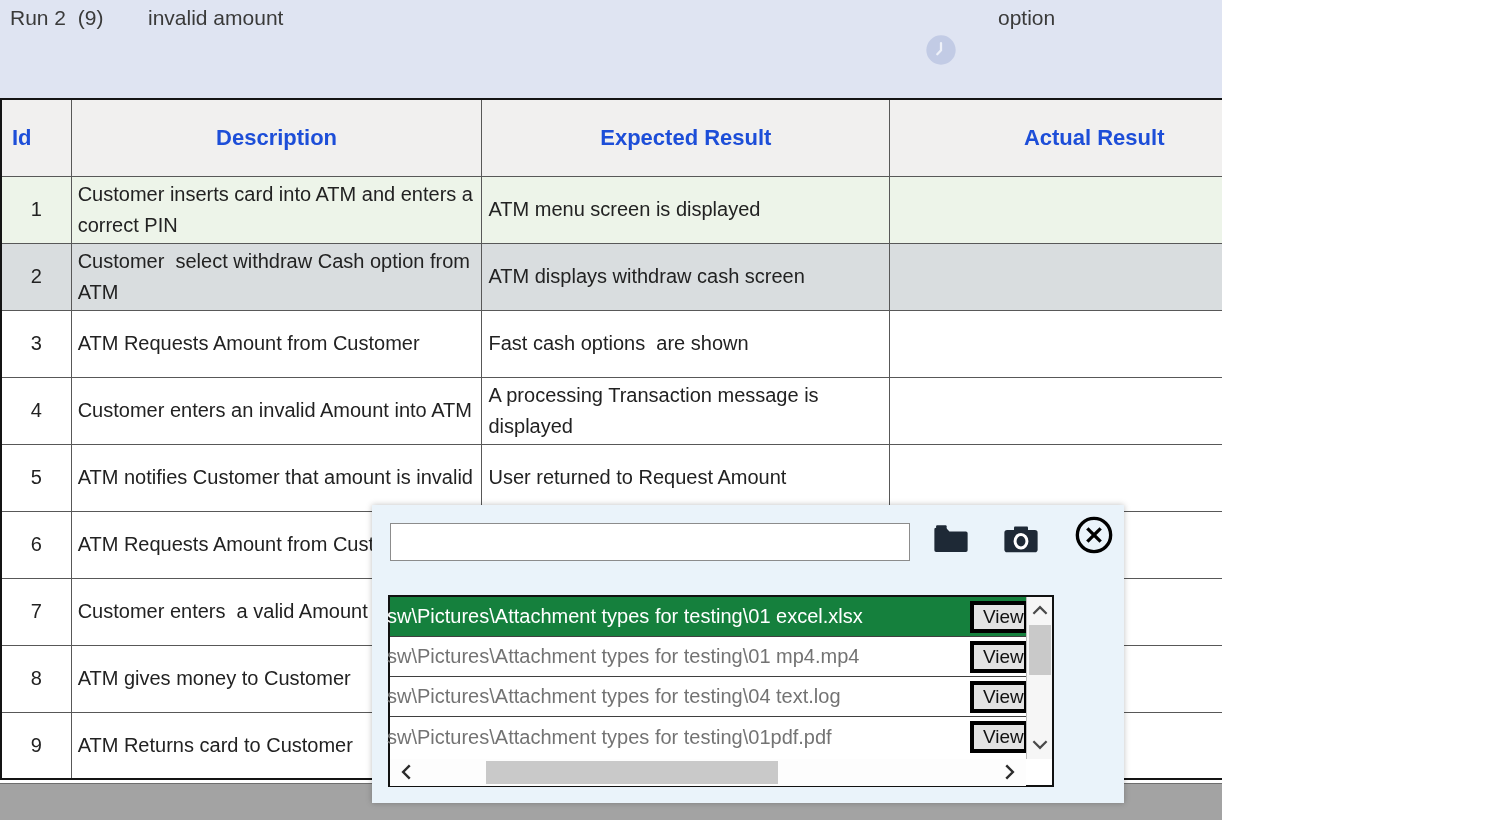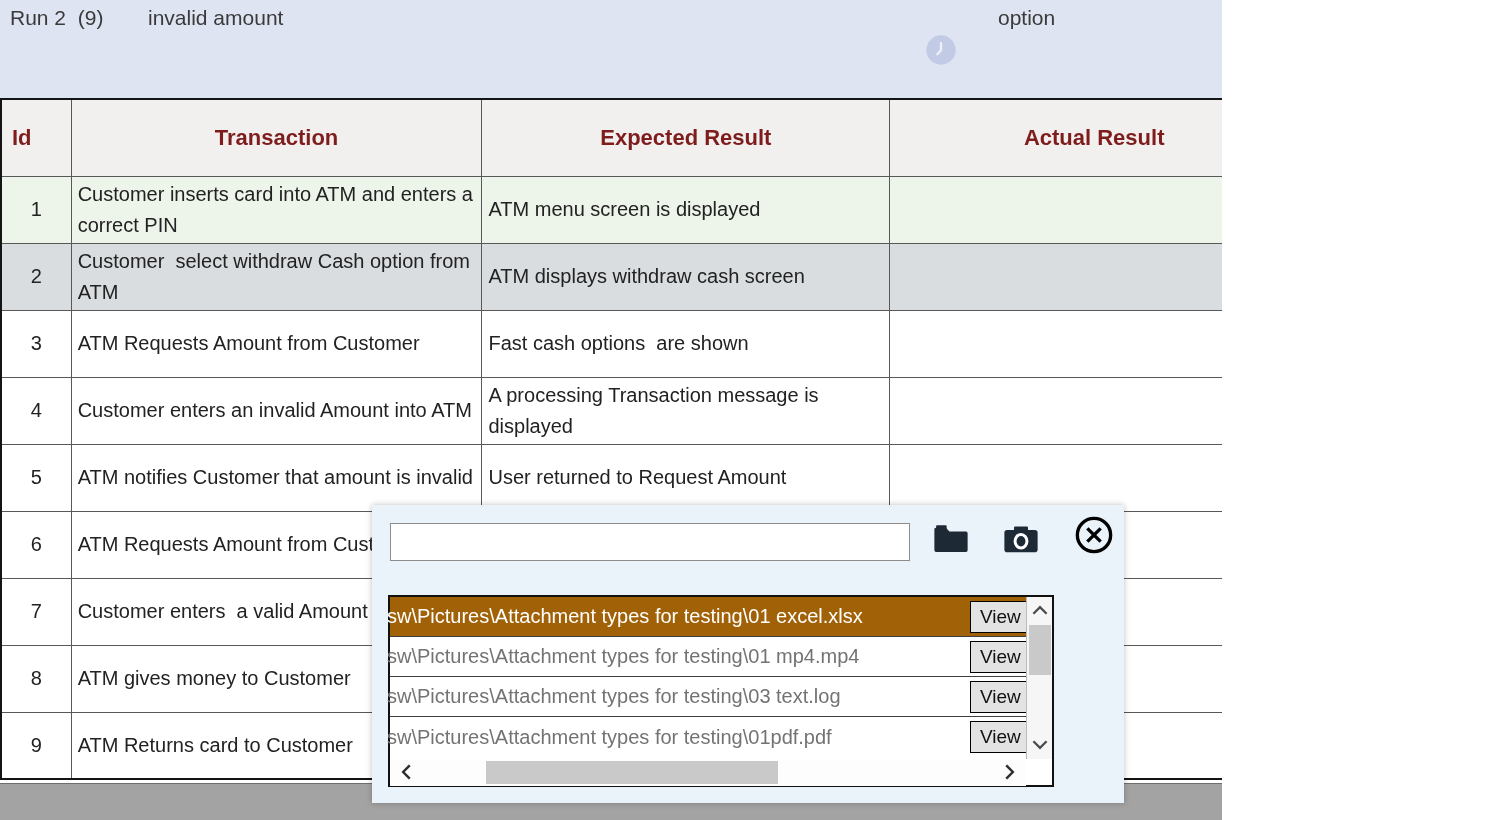--- a/index.html
+++ b/index.html
@@ -14,21 +14,21 @@
   .user-label { position:absolute; left:998px; top:6px; font-size:21px; color:#3a3a3a; }
   .clock-btn { position:absolute; left:925px; top:34px; width:32px; height:32px; }
   .collapse-btn { position:absolute; left:1328px; top:33px; width:36px; height:34px; cursor:pointer; }
   .back-btn { position:absolute; left:1424px; top:33px; width:40px; height:34px; cursor:pointer; }
 
   
   table.steps { position:absolute; left:0; top:98px; width:1497px; border-collapse:collapse; table-layout:fixed; background:#fff; border:2px solid #141414; }
   table.steps col.c-id{width:70px} table.steps col.c-desc{width:410px} table.steps col.c-exp{width:407px}
   table.steps col.c-act{width:408px} table.steps col.c-inc{width:55px} table.steps col.c-att{width:54px} table.steps col.c-st{width:88px}
   table.steps th, table.steps td { border:1px solid #585858; }
-  table.steps thead th { height:77px; background:#f1f0ef; font-size:22px; font-weight:bold; color:#7f1d1d; text-align:center; }
+  table.steps thead th { height:77px; background:#f1f0ef; font-size:22px; font-weight:bold; color:#1d4ed8; text-align:center; }
   table.steps thead th.h-id { text-align:left; padding-left:10px; }
   table.steps tbody tr { height:67px; }
   td.cell-id { text-align:center; font-size:20px; color:#222; }
   td.cell-txt { font-size:20px; color:#222; vertical-align:middle; padding:2px 8px 2px 6px; line-height:31px; white-space:pre-wrap; }
   td.cell-ic { text-align:center; vertical-align:middle; }
   tr.row-passed td { background:#edf4e9; }
   tr.row-selected td { background:#d9dddf; }
 
   .bug { display:inline-block; width:27px; height:27px; color:#c6cacf; transform:rotate(-38deg); cursor:pointer; }
   .bug svg { width:100%; height:100%; }
@@ -48,23 +48,23 @@
   .tool-btn { position:absolute; top:14px; width:42px; height:42px; border:none; background:transparent; cursor:pointer; padding:0; }
   .tool-btn svg { width:100%; height:100%; }
   .folder-btn { left:558px; }
   .camera-btn { left:628px; }
   .close-btn { left:702px; top:10px; width:40px; height:40px; }
 
   .listbox { position:absolute; left:16px; top:90px; width:666px; height:192px; background:#fff; border:2px solid #111; }
   .file-row { position:relative; height:40px; border-bottom:1px solid #3f3f3f; display:flex; align-items:center; cursor:pointer; background:#fff; }
   .file-row:last-of-type { border-bottom:none;gap:12px; }
   .file-path { flex:1; font-size:20px; color:#737373; white-space:nowrap; overflow:hidden; padding-left:1px; margin-left:-4px; }
-  .file-row.selected { background:#a16207; }
+  .file-row.selected { background:#15803d; }
   .file-row.selected .file-path { color:#fff; }
-  .view-btn { width:58px; height:32px; margin-right:24px; flex:0 0 auto; background:#e3e3e3; border:1px solid #000000; font-size:19px; color:#111; text-align:left; padding-left:9px; overflow:hidden; white-space:nowrap; cursor:pointer; font-family:"Liberation Sans",sans-serif; }
+  .view-btn { width:58px; height:32px; margin-right:24px; flex:0 0 auto; background:#e3e3e3; border:4px solid #000000; font-size:19px; color:#111; text-align:left; padding-left:9px; overflow:hidden; white-space:nowrap; cursor:pointer; font-family:"Liberation Sans",sans-serif; }
   .vscroll { position:absolute; right:0; top:0; width:26px; height:162px; background:#f6f6f6; border-left:1px solid #bbb; }
   .vthumb { position:absolute; left:2px; top:28px; width:22px; height:50px; background:#c9c9c9; cursor:pointer; }
   .sarrow { position:absolute; width:22px; height:22px; cursor:pointer; }
   .sarrow svg { width:100%; height:100%; }
   .va-up { left:2px; top:3px; }
   .va-down { left:2px; top:136px; }
   .hscroll { position:absolute; left:0; top:162px; width:636px; height:27px; background:#fdfdfd; }
   .hthumb { position:absolute; left:96px; top:2px; width:292px; height:23px; background:#c9c9c9; cursor:pointer; }
   .ha-left { left:6px; top:2px; }
   .ha-right { left:608px; top:2px; }
@@ -104,21 +104,21 @@
         <col class="c-desc">
         <col class="c-exp">
         <col class="c-act">
         <col class="c-inc">
         <col class="c-att">
         <col class="c-st">
       </colgroup>
     <thead>
       <tr>
         <th class="h-id">Id</th>
-        <th>Transaction</th>
+        <th>Description</th>
         <th>Expected Result</th>
         <th>Actual Result</th>
         <th>Inc</th>
         <th>Att</th>
         <th>Request</th>
       </tr>
     </thead>
     <tbody id="steps-body">
         <tr class="row-passed">
           <td class="cell-id">1</td>
@@ -385,21 +385,21 @@
       <div id="file-rows">
           <div class="file-row selected">
             <div class="file-path">sw\Pictures\Attachment types for testing\01 excel.xlsx</div>
             <button class="view-btn">View</button>
           </div>
           <div class="file-row">
             <div class="file-path">sw\Pictures\Attachment types for testing\01 mp4.mp4</div>
             <button class="view-btn">View</button>
           </div>
           <div class="file-row">
-            <div class="file-path">sw\Pictures\Attachment types for testing\03 text.log</div>
+            <div class="file-path">sw\Pictures\Attachment types for testing\04 text.log</div>
             <button class="view-btn">View</button>
           </div>
           <div class="file-row">
             <div class="file-path">sw\Pictures\Attachment types for testing\01pdf.pdf</div>
             <button class="view-btn">View</button>
           </div>
         </div>
       <div class="vscroll">
         <span class="sarrow va-up">
           <svg viewBox="0 0 20 20" fill="none" stroke="#4a4a4a" stroke-width="2">

